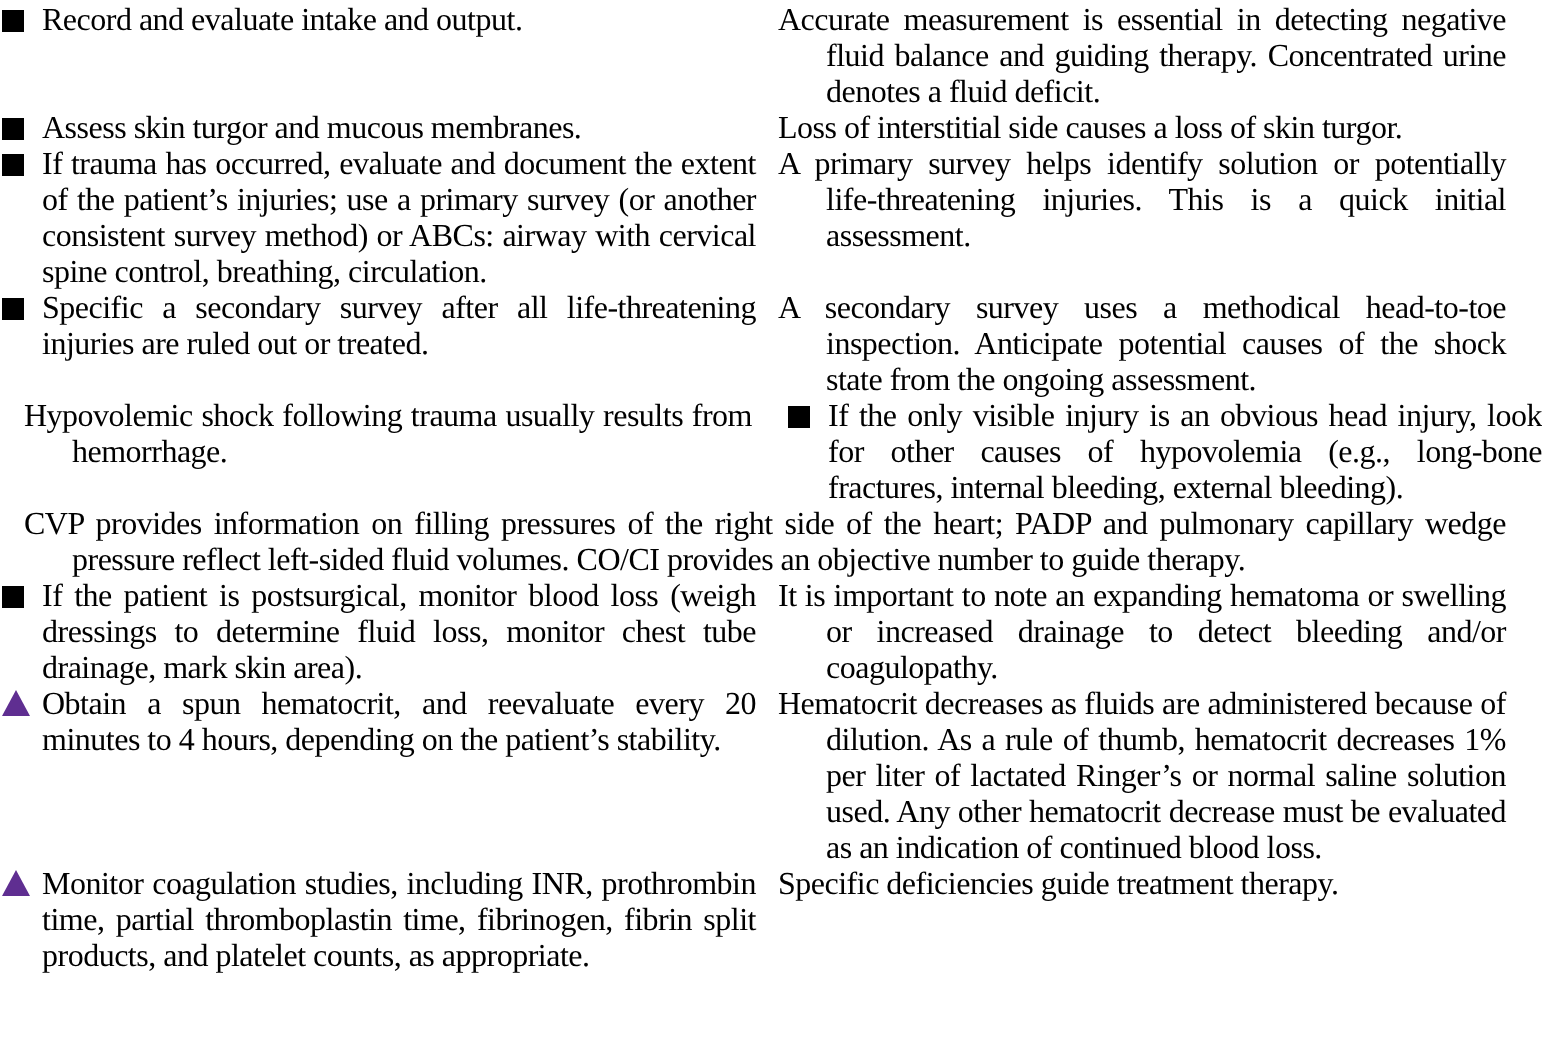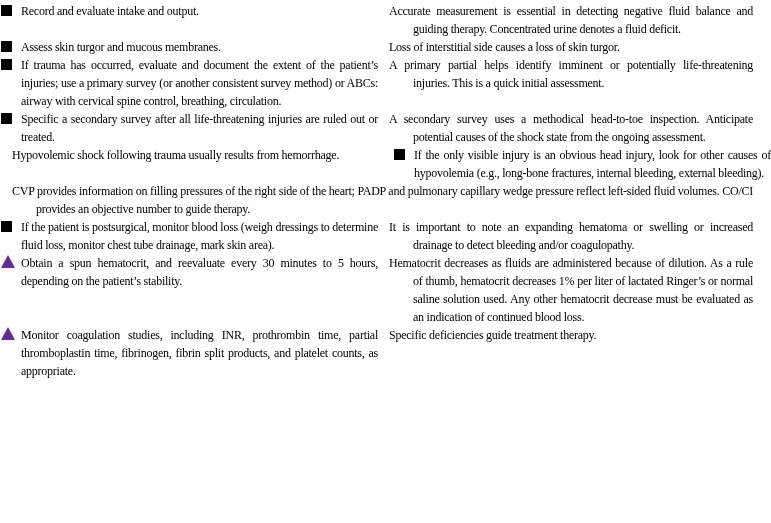--- a/index.html
+++ b/index.html
@@ -7,21 +7,21 @@
   body {
     width: 771px;
     height: 523px;
     overflow: hidden;
     font-family: "Liberation Serif", "DejaVu Serif", serif;
     color: var(--text, #000000);
   }
   .sheet { padding: 2px 0 0 1px; }
   .row { display: flex; align-items: flex-start; }
   .cell {
-    font-size: 12px;
+    font-size: 16px;
     line-height: 18px;
     letter-spacing: -0.25px;
     text-align: justify;
   }
   .intervention-cell {
     position: relative;
     flex: 0 0 377px;
     padding-left: 20px;
   }
   .rationale-cell {
@@ -77,21 +77,21 @@
       <p>Loss of interstitial side causes a loss of skin turgor.</p>
     </div>
   </div>
 
   <div class="row">
     <div class="cell intervention-cell">
       <span class="marker" data-marker="square"></span>
       <p>If trauma has occurred, evaluate and document the extent of the patient’s injuries; use a primary survey (or another consistent survey method) or ABCs: airway with cervical spine control, breathing, circulation.</p>
     </div>
     <div class="cell rationale-cell">
-      <p>A primary partial helps identify imminent or potentially life-threatening injuries. This is a quick initial assessment.</p>
+      <p>A primary survey helps identify solution or potentially life-threatening injuries. This is a quick initial assessment.</p>
     </div>
   </div>
 
   <div class="row">
     <div class="cell intervention-cell">
       <span class="marker" data-marker="square"></span>
       <p>Specific a secondary survey after all life-threatening injuries are ruled out or treated.</p>
     </div>
     <div class="cell rationale-cell">
       <p>A secondary survey uses a methodical head-to-toe inspection. Anticipate potential causes of the shock state from the ongoing assessment.</p>
@@ -120,21 +120,21 @@
       <p>If the patient is postsurgical, monitor blood loss (weigh dressings to determine fluid loss, monitor chest tube drainage, mark skin area).</p>
     </div>
     <div class="cell rationale-cell">
       <p>It is important to note an expanding hematoma or swelling or increased drainage to detect bleeding and/or coagulopathy.</p>
     </div>
   </div>
 
   <div class="row">
     <div class="cell intervention-cell">
       <span class="marker" data-marker="triangle"></span>
-      <p>Obtain a spun hematocrit, and reevaluate every 30 minutes to 5 hours, depending on the patient’s stability.</p>
+      <p>Obtain a spun hematocrit, and reevaluate every 20 minutes to 4 hours, depending on the patient’s stability.</p>
     </div>
     <div class="cell rationale-cell">
       <p>Hematocrit decreases as fluids are administered because of dilution. As a rule of thumb, hematocrit decreases 1% per liter of lactated Ringer’s or normal saline solution used. Any other hematocrit decrease must be evaluated as an indication of continued blood loss.</p>
     </div>
   </div>
 
   <div class="row">
     <div class="cell intervention-cell">
       <span class="marker" data-marker="triangle"></span>
       <p>Monitor coagulation studies, including INR, prothrombin time, partial thromboplastin time, fibrinogen, fibrin split products, and platelet counts, as appropriate.</p>

